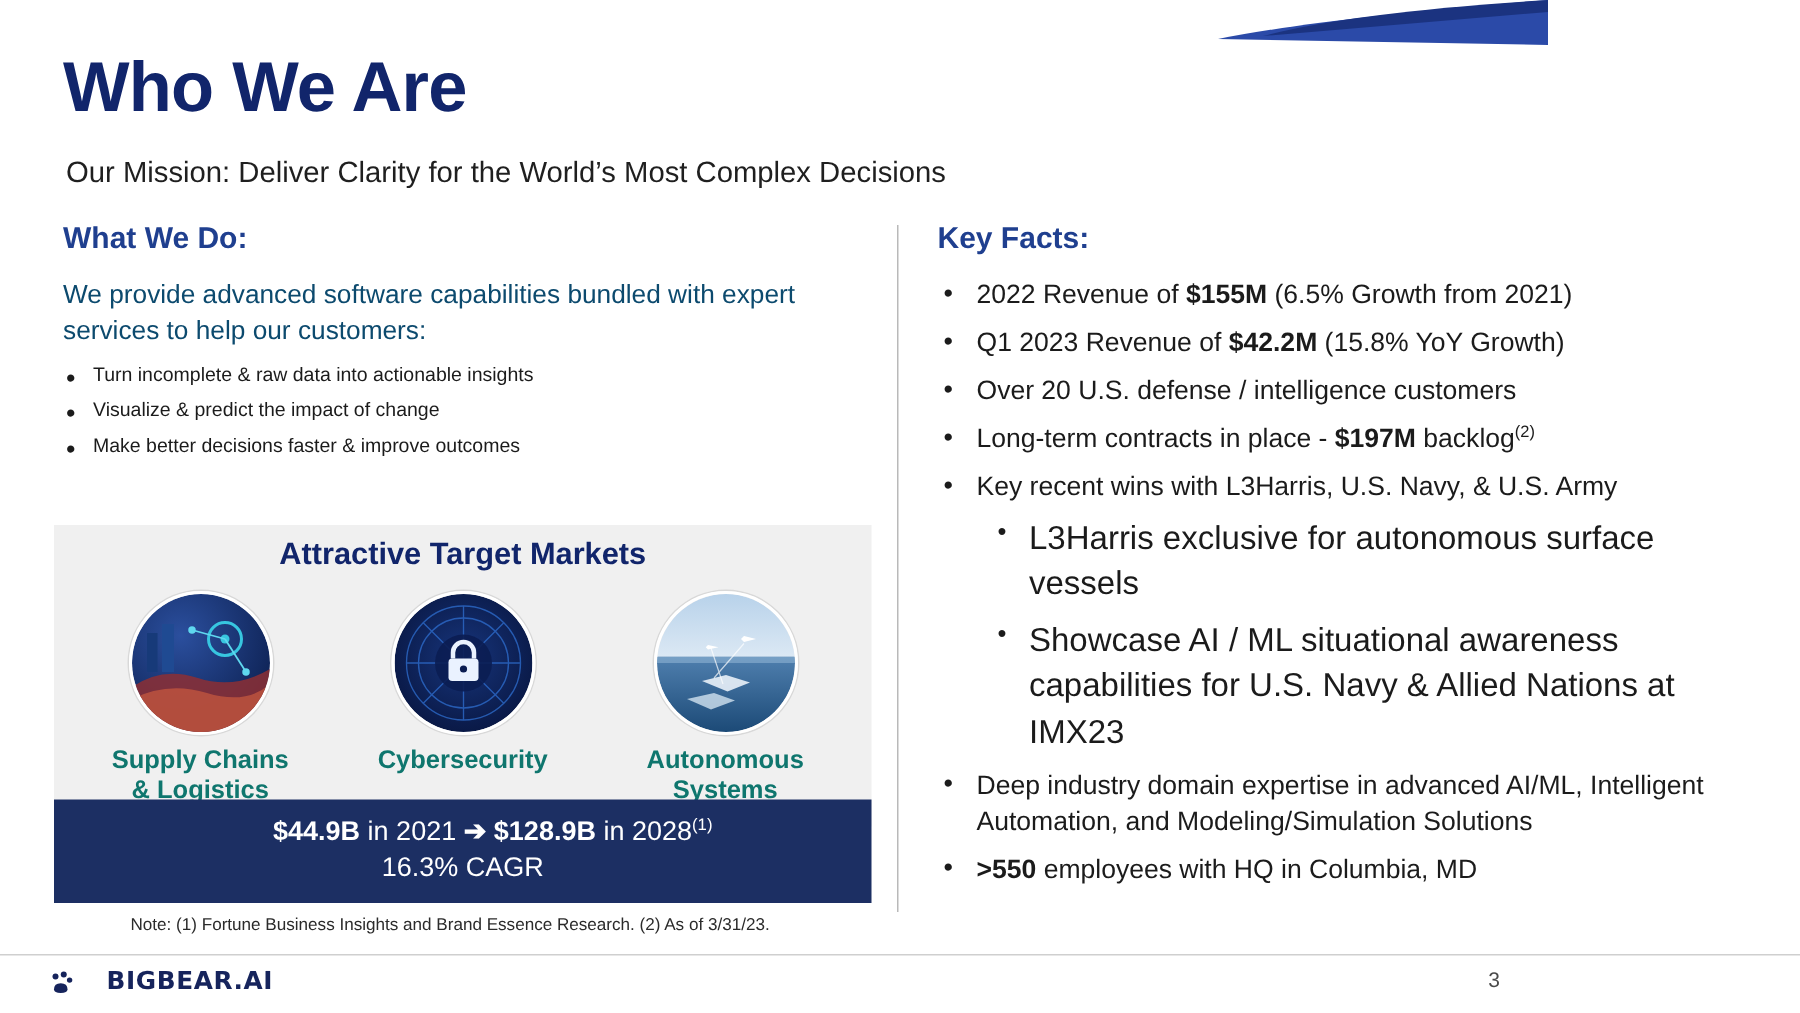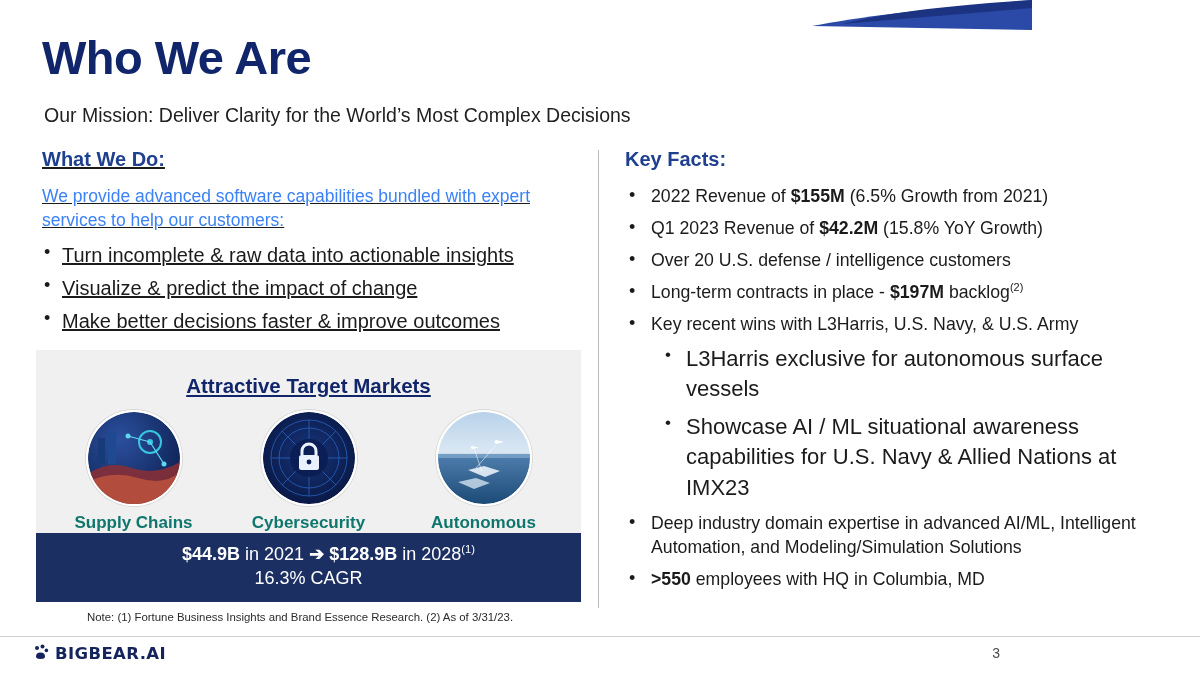--- a/index.html
+++ b/index.html
@@ -49,21 +49,20 @@
     color: #1f1f1f;
     font-weight: normal;
   }
 
   
   .col-left {
     position: absolute;
     left: 36px;
     top: 148px;
     width: 545px;
-    text-decoration: underline;
   }
   .col-right {
     position: absolute;
     left: 620px;
     top: 148px;
     width: 548px;
   }
   .divider {
     position: absolute;
     left: 598px;
@@ -80,31 +79,31 @@
     margin: 0 0 13px 6px;
   }
   .col-right .section-head {
     margin-left: 5px;
   }
 
   .lead {
     font-size: 17.5px;
     line-height: 1.38;
     margin: 0 0 9px 6px;
-    color: #3b82f6;
+    color: #0c4a6e;
   }
 
   ul.bullets {
     list-style: none;
     margin: 0;
     padding: 0;
   }
   ul.bullets > li {
     position: relative;
-    font-size: 20px;
+    font-size: 13px;
     line-height: 1.4;
     padding-left: 26px;
     margin-bottom: 5px;
     color: #1b1b1b;
   }
   ul.bullets > li::before {
     content: "•";
     position: absolute;
     left: 8px;
     top: -1px;
@@ -151,22 +150,21 @@
     left: 36px;
     top: 350px;
     width: 545px;
     background: #f0f0f0;
   }
   .panel-title {
     text-align: center;
     font-size: 20.5px;
     font-weight: bold;
     color: #11256b;
-    padding: 24px 0 6px 0;
-    text-decoration: underline;
+    padding: 8px 0 6px 0;
   }
   .markets {
     display: flex;
     justify-content: space-around;
     align-items: flex-start;
     padding: 6px 10px 14px 10px;
   }
   .market {
     width: 165px;
     text-align: center;
@@ -216,22 +214,22 @@
     top: 636px;
     width: 1200px;
     height: 1px;
     background: #cfcfcf;
   }
   .logo {
     position: absolute;
     left: 33px;
     top: 644px;
     display: flex;
-    align-items: flex-start;
-    gap: 6px;
+    align-items: flex-end;
+    gap: 22px;
   }
   .logo-mark {
     width: 16px;
     height: 16px;
   }
   .logo-text {
     font-size: 16.5px;
     font-weight: bold;
     color: #16245c;
     letter-spacing: 0.4px;

